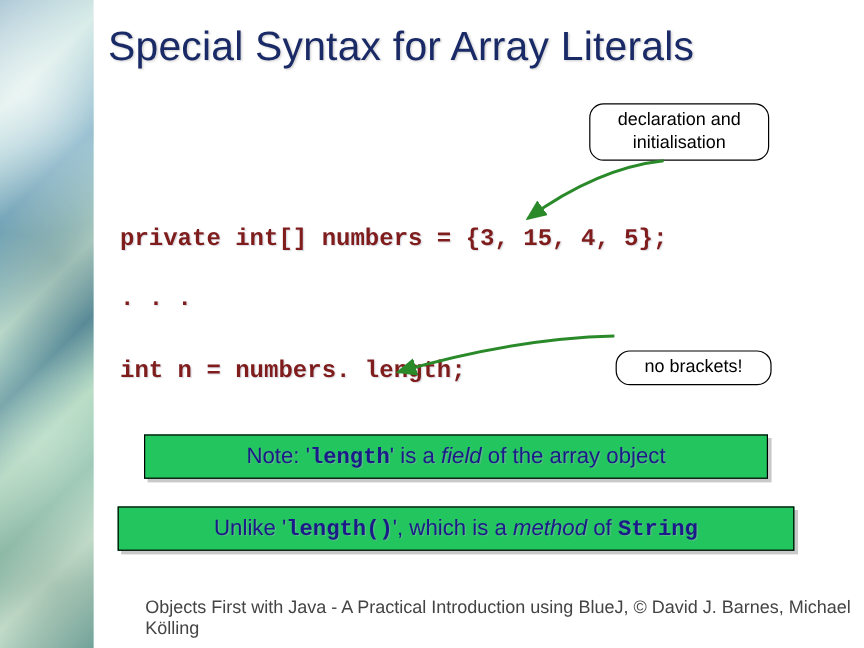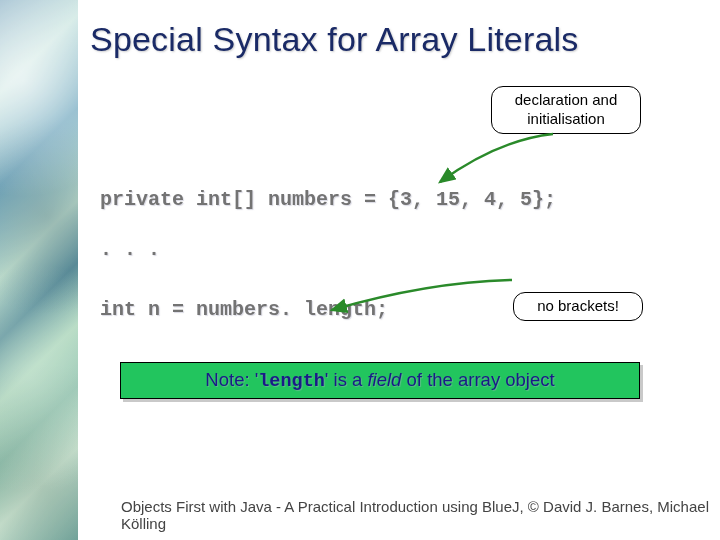--- a/index.html
+++ b/index.html
@@ -55,21 +55,21 @@
     font-size: 15px;
     line-height: 1.25;
   }
   .callout1 { left: 413px; top: 86px; width: 150px; }
   .callout2 { left: 435px; top: 252px; width: 130px; margin-top: 40px; }
   .code {
     position: absolute;
     font-family: "Courier New", Courier, monospace;
     font-weight: bold;
     font-size: 20px;
-    color: #737373;
+    color: #7f1d1d;
     text-shadow: 1px 1px 1px rgba(180,180,200,0.5);
     white-space: pre;
   }
   .code1 { left: 22px; top: 188px; }
   .dots  { left: 22px; top: 238px; }
   .code2 { left: 22px; top: 298px; }
 
   .arrow {
     position: absolute;
     pointer-events: none;
@@ -138,16 +138,19 @@
         </marker>
       </defs>
       <path d="M194,4 Q110,6 14,34" stroke="#2a8a2a" stroke-width="2.5" fill="none" marker-end="url(#ah2)"></path>
     </svg>
   </div>
 
   <div class="notebox note1">
     <span>Note: '</span><span class="mono">length</span><span>' is a </span><span class="ital">field</span><span> of the array object</span>
   </div>
 
+  <div class="notebox note2">
+    <span>Unlike '</span><span class="mono">length()</span><span>', which is a </span><span class="ital">method</span><span> of </span><span class="mono">String</span>
+  </div>
 
   <div class="footer">Objects First with Java - A Practical Introduction using BlueJ, © David J. Barnes, Michael Kölling</div>
 
 </div>
 
 </body></html>

